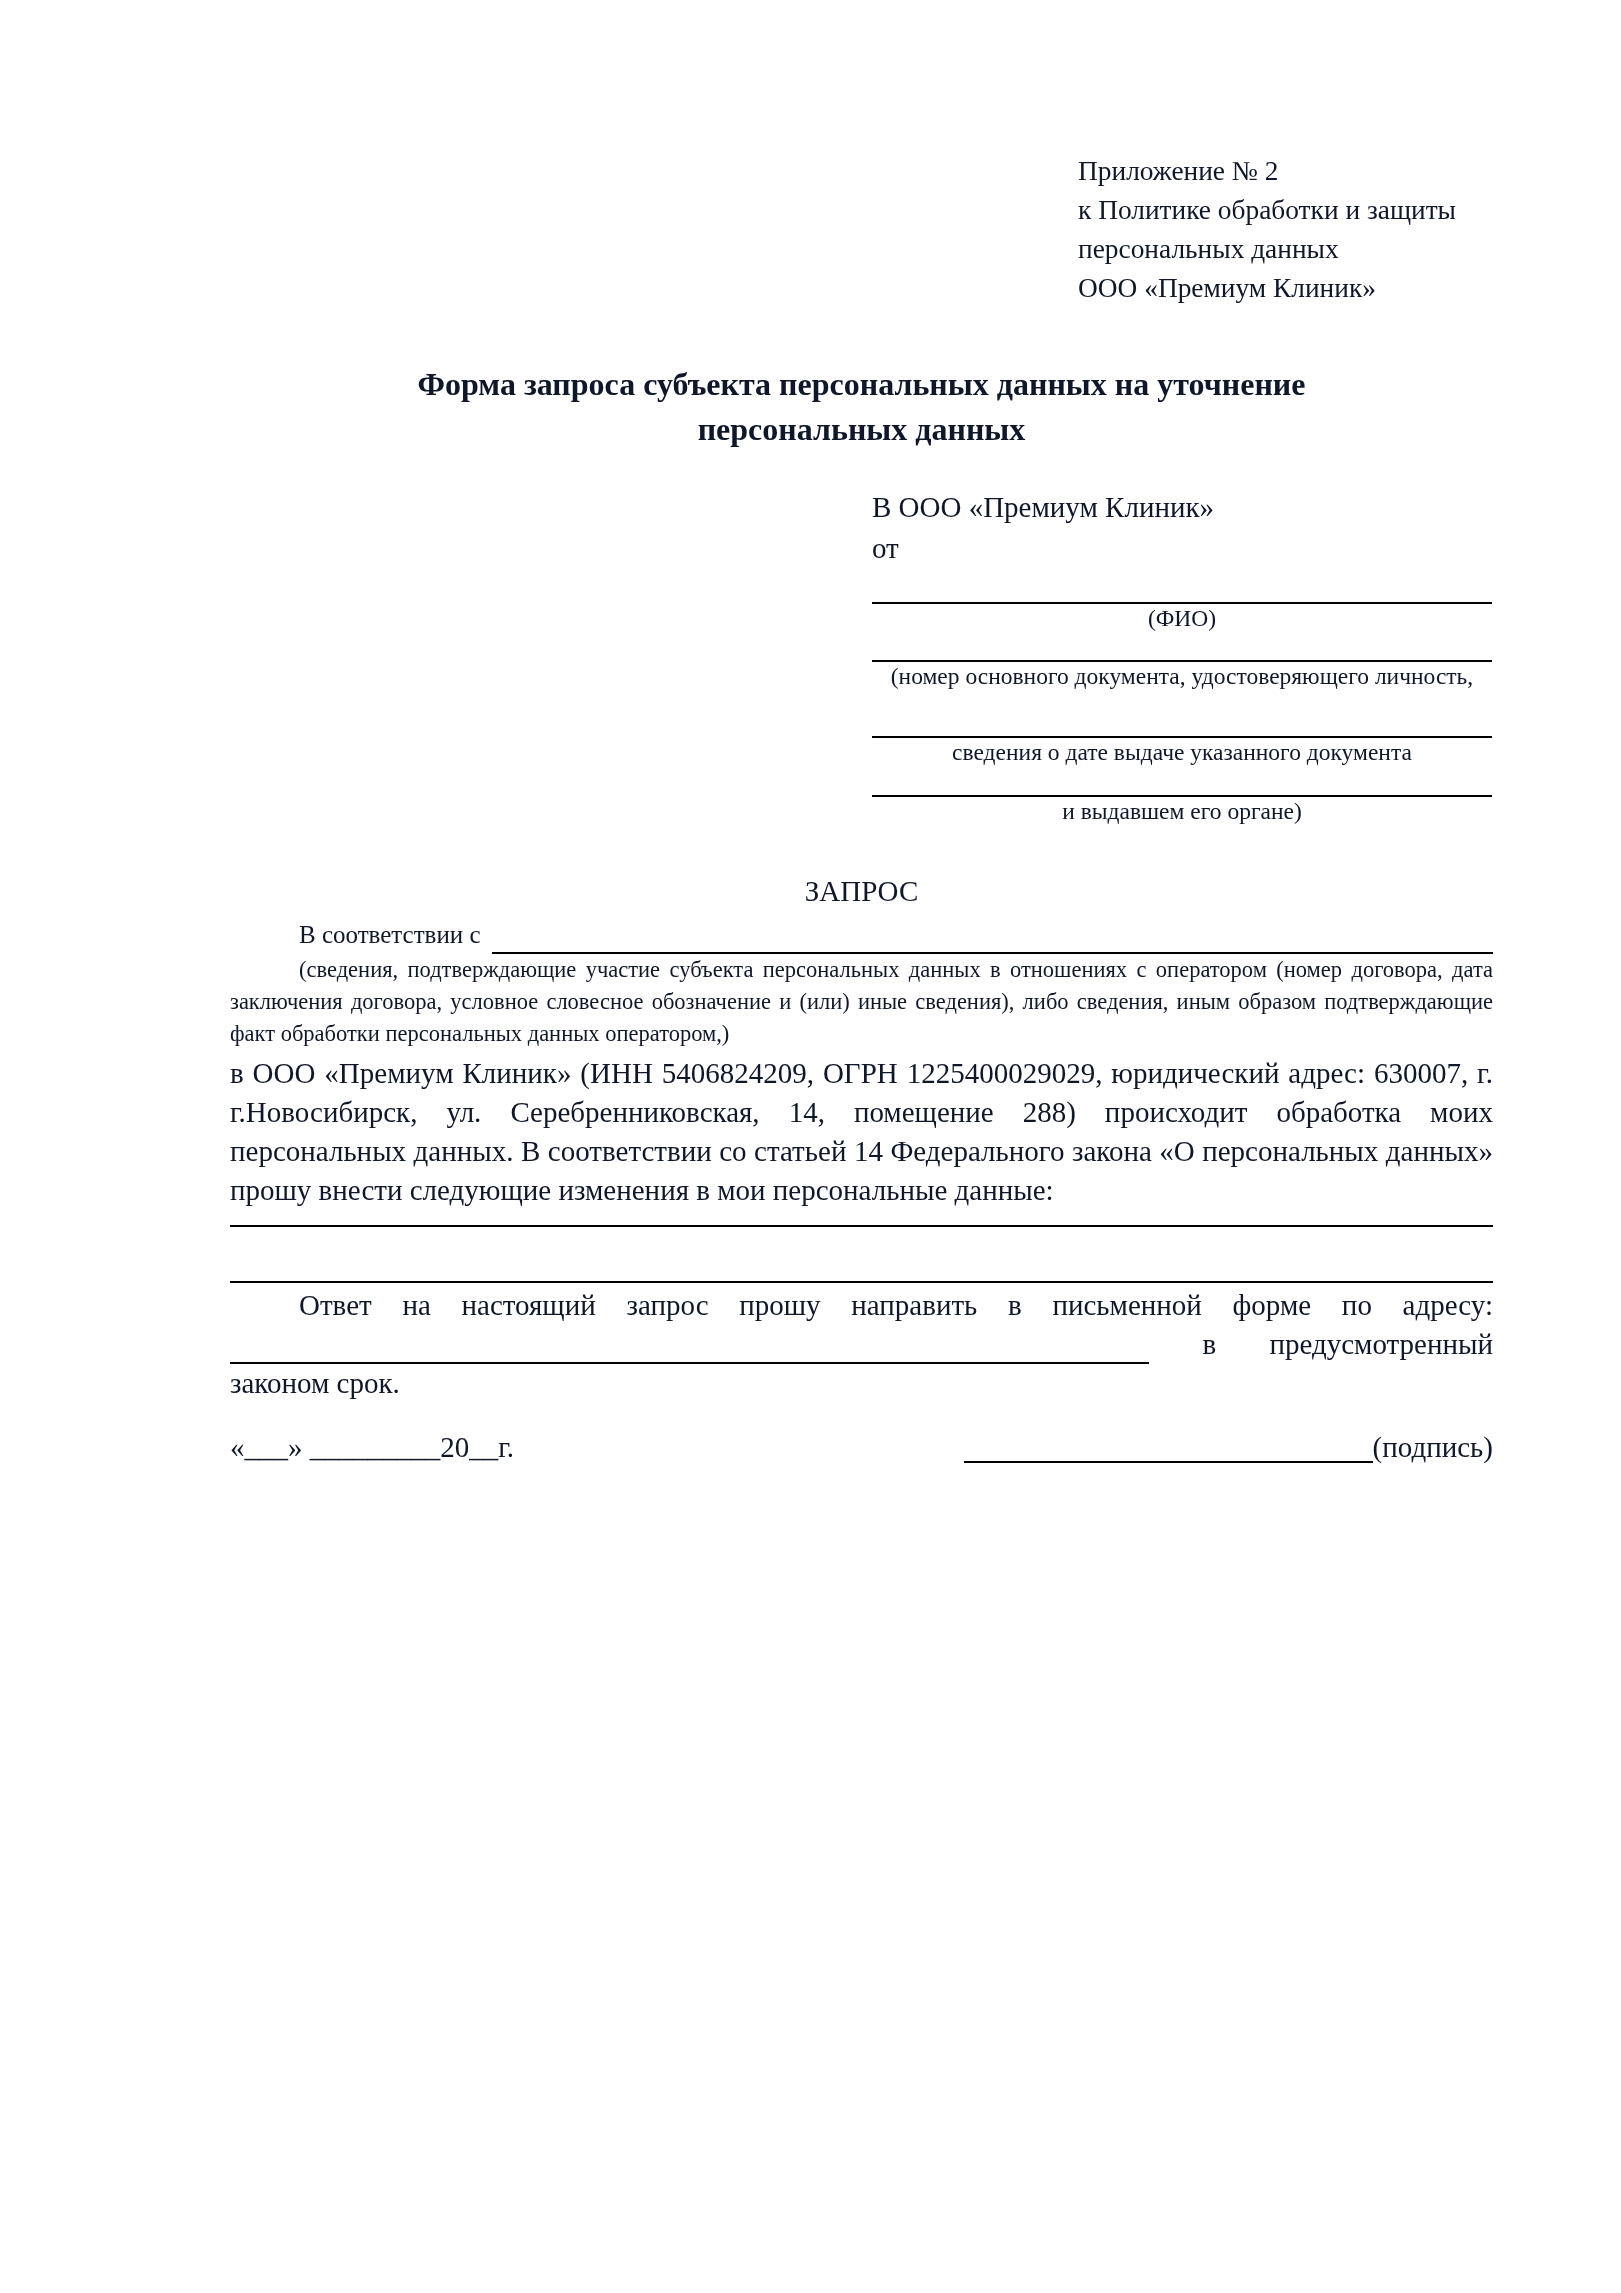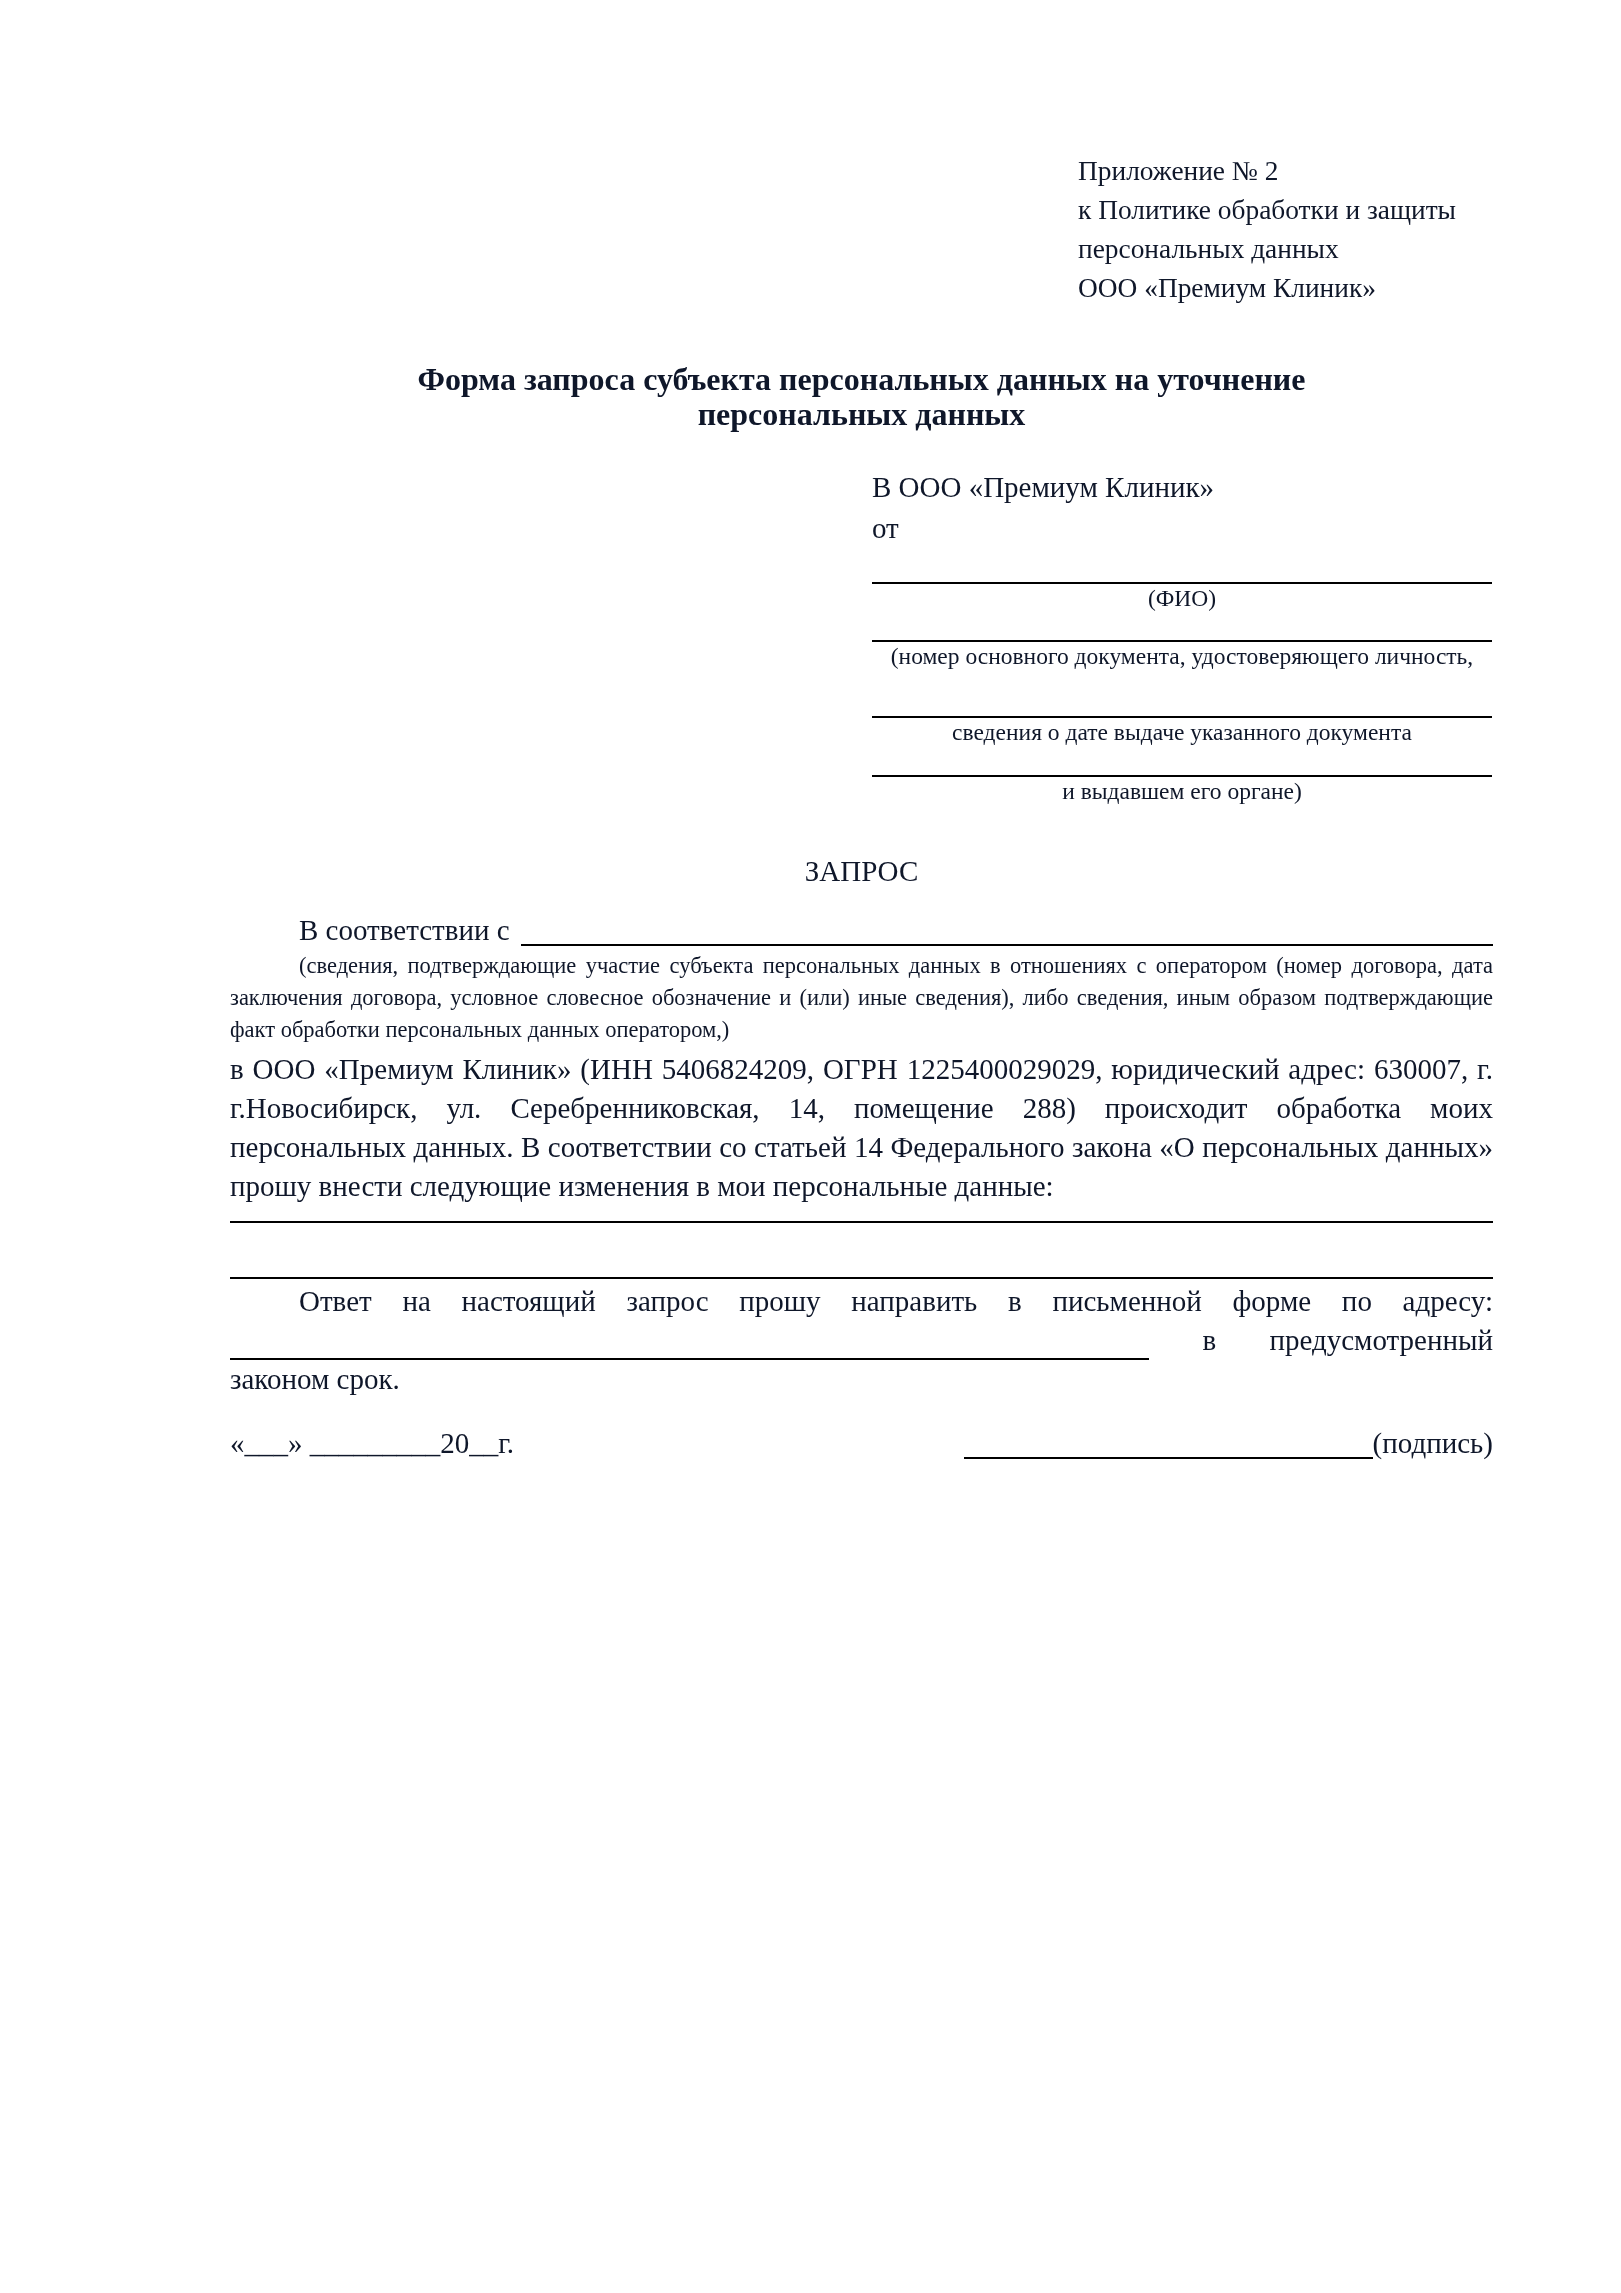--- a/index.html
+++ b/index.html
@@ -26,21 +26,21 @@
     font-size: 27.4px;
     line-height: 39px;
     white-space: nowrap;
   }
 
   
   .doc-title {
     margin: 54px auto 0 auto;
     max-width: 1049px;
     font-size: 32px;
-    line-height: 35px;
+    line-height: 45px;
     font-weight: bold;
     text-align: center;
   }
 
   
   .addressee {
     margin-top: 35px;
     margin-left: 642px;
     width: 620px;
     font-size: 29px;
@@ -59,24 +59,24 @@
   }
 
   
   .request-heading {
     margin-top: 45px;
     font-size: 29px;
     line-height: 41px;
     text-align: center;
   }
   .opening-row {
-    margin-top: 19px;
-    display: flex;
-    align-items: flex-start;
-    font-size: 29px;
+    margin-top: 3px;
+    display: flex;
+    align-items: flex-end;
+    font-size: 25px;
     line-height: 39px;
   }
   .opening-row .lead {
     padding-left: 69px;
     white-space: nowrap;
   }
   .opening-row .fill {
     flex: 1 1 auto;
     border-bottom: 2.9px solid #000000;
     height: 33px;

